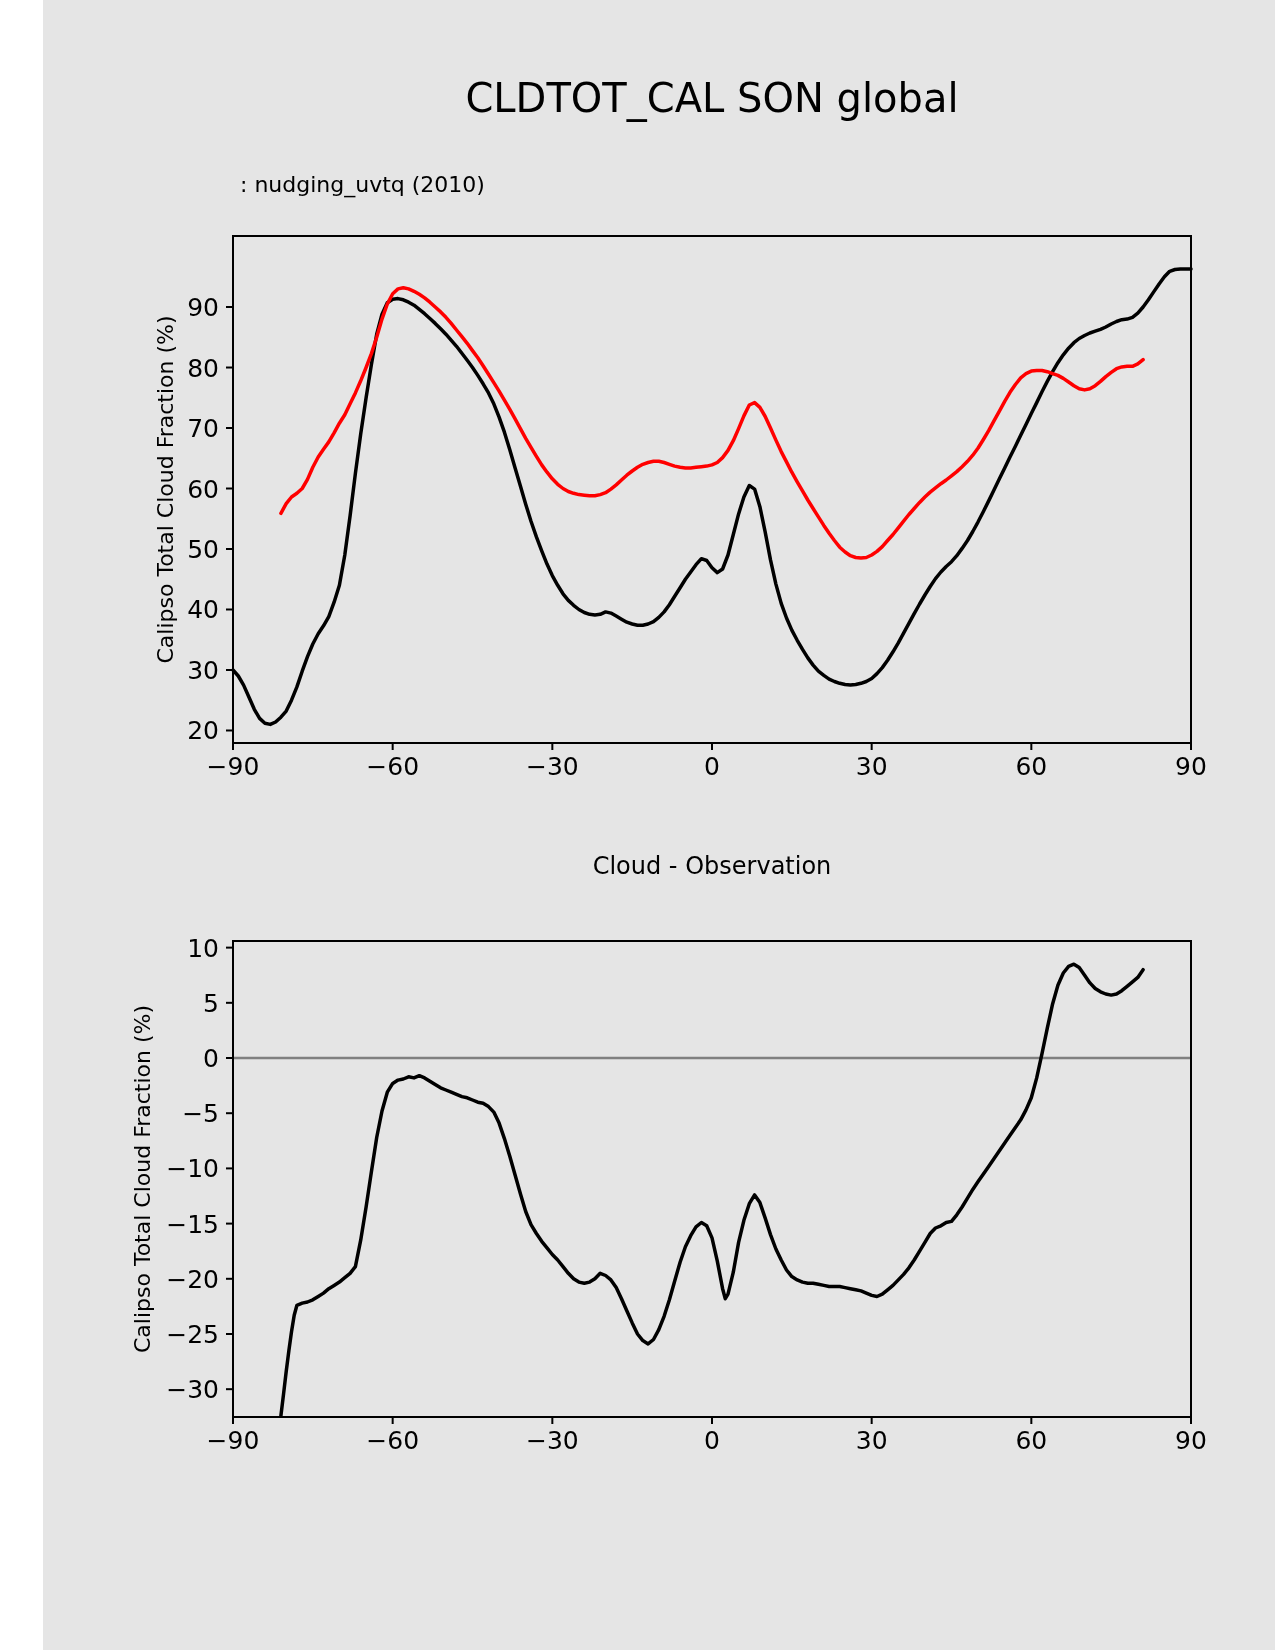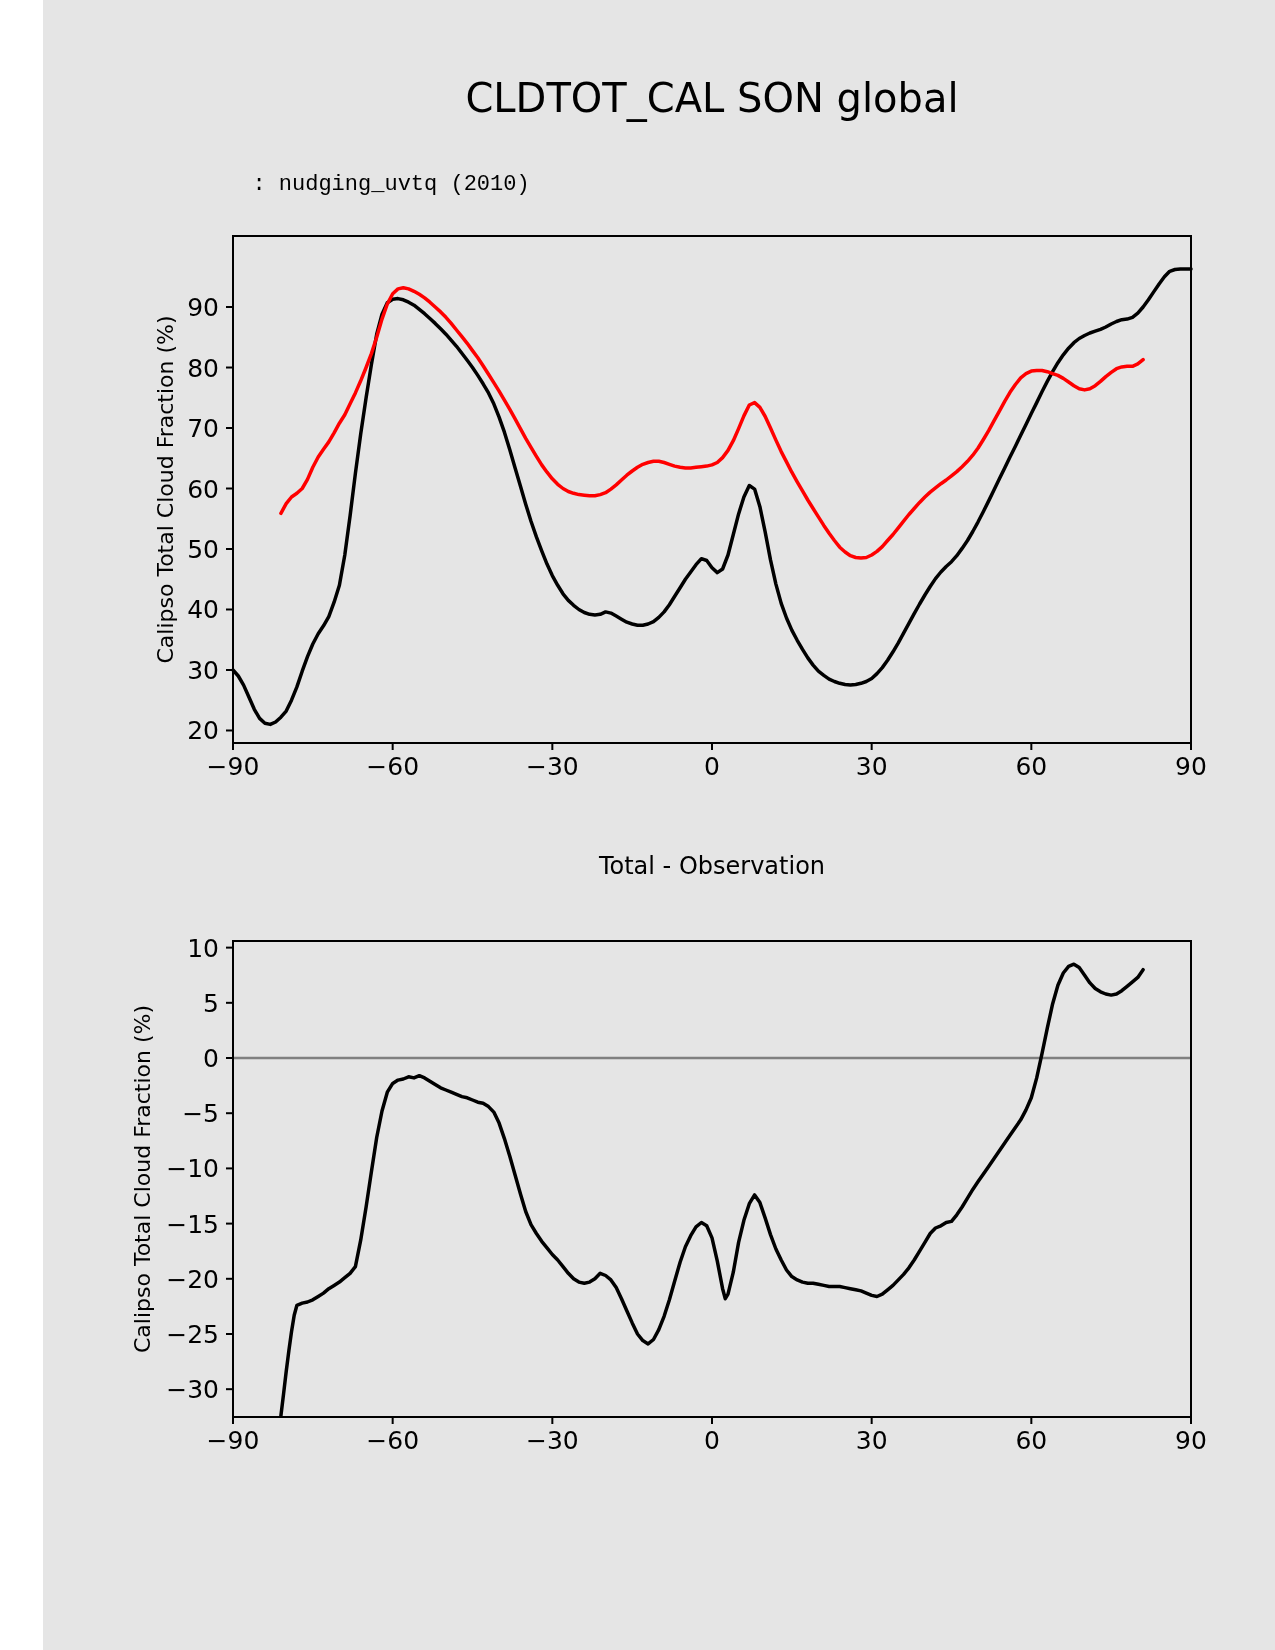--- a/index.html
+++ b/index.html
@@ -12,22 +12,22 @@
   .legend-ref{top:206px;}
   .sub-title{left:190px;top:853px;width:958px;text-align:center;font-size:24px;line-height:1.1;}
   .plot-svg{left:0;top:0;width:1275px;height:1650px;}
   svg text{fill:#000000;}
 </style>
 </head>
 <body>
 
 <div class="page">
   <div class="abs fig-title">CLDTOT_CAL SON global</div>
-  <div class="abs legend-line legend-model" style="color: rgb(0, 0, 0); font-family: Liberation Mono, monospace;">  : nudging_uvtq (2010)</div>
-  <div class="abs sub-title">Total - Observation</div>
+  <div class="abs legend-line legend-model" style="color: rgb(0, 0, 0);">  : nudging_uvtq (2010)</div>
+  <div class="abs sub-title">Cloud - Observation</div>
   <svg class="abs plot-svg" viewBox="0 0 1275 1650">
       <path d="M 190.0 670.0 L 195.3 676.0 L 200.6 685.1 L 206.0 697.2 L 211.3 709.3 L 216.6 718.4 L 221.9 723.2 L 227.3 724.4 L 232.6 722.0 L 237.9 717.2 L 243.2 711.1 L 248.5 700.2 L 253.9 686.9 L 259.2 671.2 L 264.5 656.7 L 269.8 644.0 L 275.2 633.7 L 280.5 625.8 L 285.8 616.7 L 291.1 602.2 L 296.4 585.3 L 301.8 555.0 L 307.1 515.7 L 312.4 473.4 L 317.7 434.1 L 323.1 397.8 L 328.4 364.5 L 333.7 334.2 L 339.0 314.3 L 344.3 302.8 L 349.7 299.2 L 355.0 298.6 L 360.3 299.8 L 365.6 302.2 L 371.0 305.2 L 376.3 309.4 L 381.6 313.7 L 386.9 318.5 L 392.2 323.4 L 397.6 328.8 L 402.9 334.2 L 413.5 346.3 L 424.2 360.3 L 429.5 367.5 L 434.8 375.4 L 440.1 383.8 L 445.5 392.9 L 450.8 403.8 L 456.1 417.1 L 461.4 432.2 L 466.8 449.8 L 472.1 467.9 L 477.4 486.1 L 482.7 504.2 L 488.0 521.2 L 493.4 536.9 L 498.7 550.8 L 504.0 564.1 L 509.3 575.6 L 514.7 585.3 L 520.0 593.8 L 525.3 600.4 L 530.6 605.3 L 535.9 609.5 L 541.3 612.5 L 546.6 614.3 L 551.9 614.9 L 557.2 614.3 L 562.6 611.9 L 567.9 613.1 L 573.2 616.1 L 578.5 619.2 L 583.8 622.2 L 589.2 624.0 L 594.5 625.2 L 599.8 625.2 L 605.1 624.0 L 610.5 621.6 L 615.8 617.4 L 621.1 611.9 L 626.4 604.7 L 631.7 596.2 L 637.1 587.7 L 642.4 579.2 L 647.7 572.0 L 653.0 564.7 L 658.4 558.7 L 663.7 560.5 L 669.0 567.7 L 674.3 572.6 L 679.6 569.0 L 685.0 555.0 L 690.3 534.5 L 695.6 513.9 L 700.9 497.0 L 706.3 485.5 L 711.6 489.1 L 716.9 506.7 L 722.2 532.1 L 727.5 559.9 L 732.9 584.1 L 738.2 603.4 L 743.5 618.0 L 748.8 630.1 L 754.2 640.3 L 759.5 649.4 L 764.8 657.9 L 770.1 665.1 L 775.4 671.2 L 780.8 675.4 L 786.1 679.1 L 791.4 681.5 L 796.7 683.3 L 802.1 684.5 L 807.4 685.1 L 812.7 684.5 L 818.0 683.3 L 823.3 681.5 L 828.7 678.5 L 834.0 673.6 L 839.3 667.6 L 844.6 660.3 L 850.0 651.8 L 855.3 642.8 L 860.6 633.1 L 865.9 623.4 L 871.2 613.7 L 876.6 604.0 L 881.9 595.0 L 887.2 586.5 L 892.5 578.6 L 897.9 572.0 L 903.2 566.5 L 908.5 561.7 L 913.8 555.7 L 919.1 548.4 L 924.5 540.5 L 929.8 531.5 L 935.1 521.8 L 940.4 511.5 L 945.8 500.6 L 951.1 489.7 L 956.4 478.8 L 961.7 467.9 L 967.0 457.0 L 972.4 446.2 L 977.7 435.3 L 983.0 424.4 L 988.3 413.5 L 993.7 402.6 L 999.0 391.7 L 1004.3 381.4 L 1009.6 371.7 L 1014.9 362.7 L 1020.3 354.8 L 1025.6 348.2 L 1030.9 342.7 L 1036.2 338.5 L 1041.6 335.5 L 1046.9 333.0 L 1052.2 331.2 L 1057.5 329.4 L 1062.8 327.0 L 1068.2 324.0 L 1073.5 321.5 L 1078.8 319.7 L 1084.1 319.1 L 1089.5 317.3 L 1094.8 313.1 L 1100.1 307.0 L 1105.4 299.8 L 1110.7 291.9 L 1116.1 284.0 L 1121.4 276.8 L 1126.7 271.3 L 1132.0 269.5 L 1137.4 268.9 L 1142.7 268.9 L 1148.0 268.9" fill="none" stroke="#000000" stroke-width="3.5" stroke-linejoin="round" stroke-linecap="round"></path>
       <path d="M 237.9 513.3 L 243.2 503.6 L 248.5 497.0 L 253.9 493.3 L 259.2 488.5 L 264.5 479.4 L 269.8 467.3 L 275.2 457.0 L 280.5 449.2 L 285.8 441.9 L 291.1 432.8 L 296.4 423.2 L 301.8 414.7 L 307.1 403.8 L 312.4 392.9 L 317.7 380.8 L 323.1 367.5 L 328.4 353.6 L 333.7 337.3 L 339.0 319.1 L 344.3 304.0 L 349.7 293.7 L 355.0 288.9 L 360.3 287.7 L 365.6 288.9 L 371.0 291.3 L 376.3 294.3 L 381.6 297.9 L 386.9 302.2 L 392.2 307.0 L 397.6 311.9 L 402.9 317.3 L 408.2 323.4 L 413.5 330.0 L 418.9 336.7 L 424.2 343.3 L 429.5 350.6 L 434.8 357.8 L 440.1 365.7 L 445.5 374.2 L 450.8 382.6 L 456.1 391.1 L 461.4 400.2 L 466.8 409.3 L 472.1 418.9 L 477.4 428.6 L 482.7 438.3 L 488.0 447.4 L 493.4 456.4 L 498.7 464.9 L 504.0 472.2 L 509.3 478.8 L 514.7 484.3 L 520.0 488.5 L 525.3 491.5 L 530.6 493.3 L 535.9 494.6 L 541.3 495.2 L 546.6 495.8 L 551.9 495.8 L 557.2 494.6 L 562.6 492.7 L 567.9 489.1 L 573.2 484.9 L 578.5 480.0 L 583.8 475.2 L 589.2 471.0 L 594.5 467.3 L 599.8 464.3 L 605.1 462.5 L 610.5 461.3 L 615.8 461.3 L 621.1 462.5 L 626.4 464.3 L 631.7 466.1 L 637.1 467.3 L 642.4 467.9 L 647.7 467.9 L 653.0 467.3 L 658.4 466.7 L 663.7 466.1 L 669.0 464.9 L 674.3 462.5 L 679.6 457.6 L 685.0 450.4 L 690.3 440.7 L 695.6 428.6 L 700.9 415.9 L 706.3 405.0 L 711.6 402.6 L 716.9 407.4 L 722.2 416.5 L 727.5 428.0 L 732.9 440.1 L 738.2 451.6 L 743.5 461.9 L 748.8 472.2 L 754.2 481.8 L 759.5 490.9 L 764.8 500.0 L 770.1 508.5 L 775.4 516.9 L 780.8 525.4 L 786.1 533.3 L 791.4 540.5 L 796.7 547.2 L 802.1 552.0 L 807.4 555.7 L 812.7 557.5 L 818.0 558.1 L 823.3 557.5 L 828.7 555.0 L 834.0 551.4 L 839.3 546.6 L 844.6 540.5 L 850.0 534.5 L 855.3 527.8 L 860.6 521.2 L 865.9 514.5 L 871.2 508.5 L 876.6 502.4 L 881.9 497.0 L 887.2 492.1 L 892.5 487.9 L 897.9 483.7 L 903.2 480.0 L 908.5 475.8 L 913.8 471.6 L 919.1 466.7 L 924.5 461.3 L 929.8 455.2 L 935.1 448.0 L 940.4 439.5 L 945.8 430.4 L 951.1 420.7 L 956.4 411.1 L 961.7 401.4 L 967.0 392.3 L 972.4 384.5 L 977.7 377.8 L 983.0 373.6 L 988.3 371.1 L 993.7 370.5 L 999.0 370.5 L 1004.3 371.7 L 1009.6 373.6 L 1014.9 375.4 L 1020.3 378.4 L 1025.6 382.0 L 1030.9 385.7 L 1036.2 388.7 L 1041.6 389.9 L 1046.9 388.7 L 1052.2 385.7 L 1057.5 381.4 L 1062.8 376.6 L 1068.2 372.4 L 1073.5 368.7 L 1078.8 366.9 L 1084.1 366.3 L 1089.5 366.3 L 1094.8 363.9 L 1100.1 359.6" fill="none" stroke="#ff0000" stroke-width="3.5" stroke-linejoin="round" stroke-linecap="round"></path>
       <rect x="190" y="236" width="958" height="507" fill="none" stroke="#000000" stroke-width="2"></rect>
       <line x1="190" x2="190" y1="743" y2="750" stroke="#000" stroke-width="2"></line>
       <text x="190" y="775" text-anchor="middle" font-size="25">−90</text>
       <line x1="349.66666666666663" x2="349.66666666666663" y1="743" y2="750" stroke="#000" stroke-width="2"></line>
       <text x="349.66666666666663" y="775" text-anchor="middle" font-size="25">−60</text>
       <line x1="509.3333333333333" x2="509.3333333333333" y1="743" y2="750" stroke="#000" stroke-width="2"></line>
       <text x="509.3333333333333" y="775" text-anchor="middle" font-size="25">−30</text>

